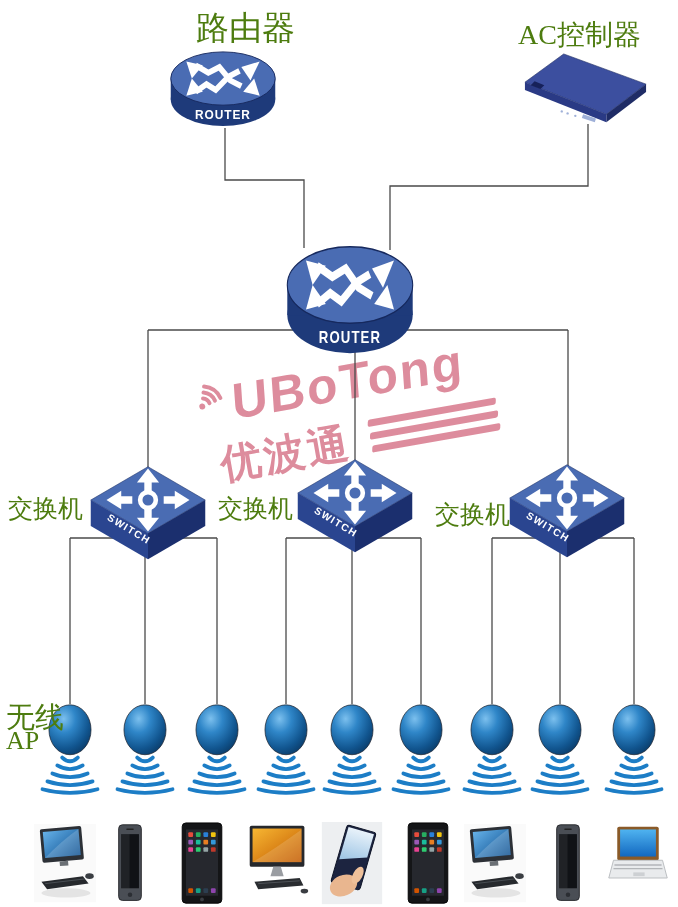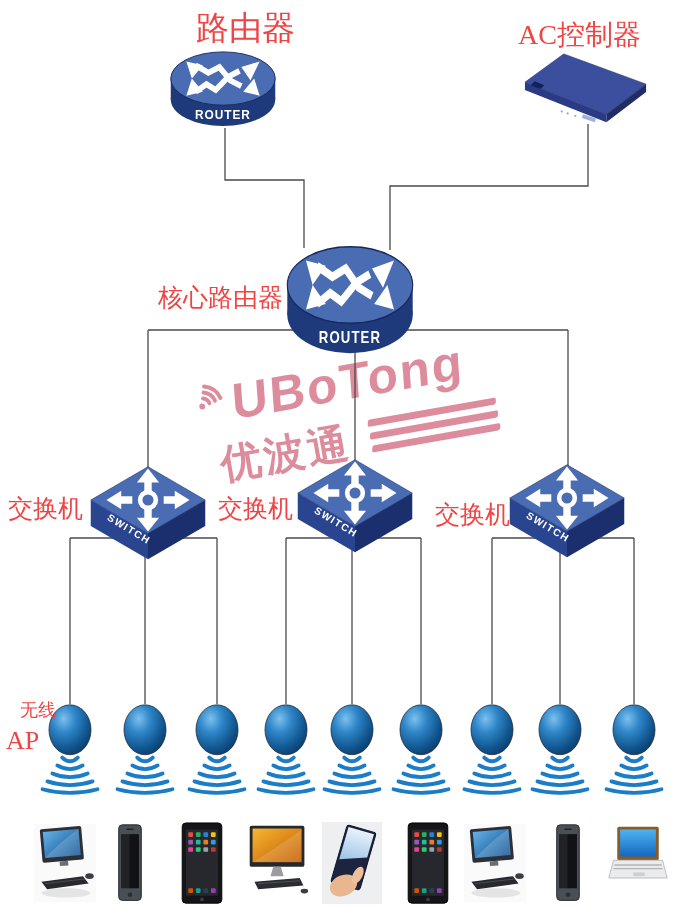--- a/index.html
+++ b/index.html
@@ -1,18 +1,18 @@
 <!DOCTYPE html>
 <html><head>
 <meta charset="utf-8">
 <style>
   html,body{margin:0;padding:0;background:#fff;}
   .stage{position:relative;width:678px;height:907px;background:#ffffff;overflow:hidden;
          font-family:"Liberation Serif",serif;}
-  .cn-label{position:absolute;color:#ef4444;white-space:nowrap;z-index:4;
+  .cn-label{position:absolute;color:#4d7c0f;white-space:nowrap;z-index:4;
             font-family:"Liberation Serif",serif;}
   .wires{position:absolute;left:0;top:0;z-index:2;}
   .node{position:absolute;z-index:3;}
   .device-text{font-family:"Liberation Sans",sans-serif;font-weight:bold;fill:#ffffff;}
   .watermark{position:absolute;left:198px;top:352px;width:315px;height:125px;z-index:1;
              transform:rotate(-10deg);color:#d8798c;opacity:0.85;}
   .wm-latin{position:absolute;left:38px;top:0px;font-family:"Liberation Sans",sans-serif;
             font-weight:bold;font-size:50px;letter-spacing:2px;transform:skewX(-6deg);}
   .wm-cn{position:absolute;left:16px;top:62px;font-family:"Liberation Sans",sans-serif;
          font-weight:bold;font-size:41px;letter-spacing:3px;}
@@ -204,22 +204,21 @@
         <polyline points="421,538 421,704"></polyline>
       <polyline points="492,538 634,538"></polyline>
       <polyline points="492,538 492,704"></polyline>
         <polyline points="560,516 560,704"></polyline>
         <polyline points="634,538 634,704"></polyline>
     </g>
   </svg>
 
   <div class="cn-label" style="left:196px;top:6px;font-size:33px">路由器</div>
   <div class="cn-label" style="left:518px;top:16px;font-size:28px">AC控制器</div>
-  <div class="cn-label" style="left:158px;top:281px;font-size:25px">核心路由器</div>
-  <div class="cn-label" style="left:6px;top:698px;font-size:18px;width:50px;text-align:right">无线</div>
+  <div class="cn-label" style="left:6px;top:698px;font-size:29px;width:50px;text-align:right">无线</div>
   <div class="cn-label" style="left:6px;top:726px;font-size:26px;width:50px;text-align:left">AP</div>
 
   <svg class="node" style="left:168px;top:50px" width="110" height="78" viewBox="0 0 120 82" preserveAspectRatio="none">
     <use href="#sym-router"></use>
     <text class="device-text" x="60" y="73" text-anchor="middle" font-size="13" letter-spacing="1">ROUTER</text>
   </svg>
 
   <svg class="node" style="left:523px;top:52px" width="126" height="76" viewBox="0 0 130 78" preserveAspectRatio="none">
     <use href="#sym-ac"></use>
   </svg>

